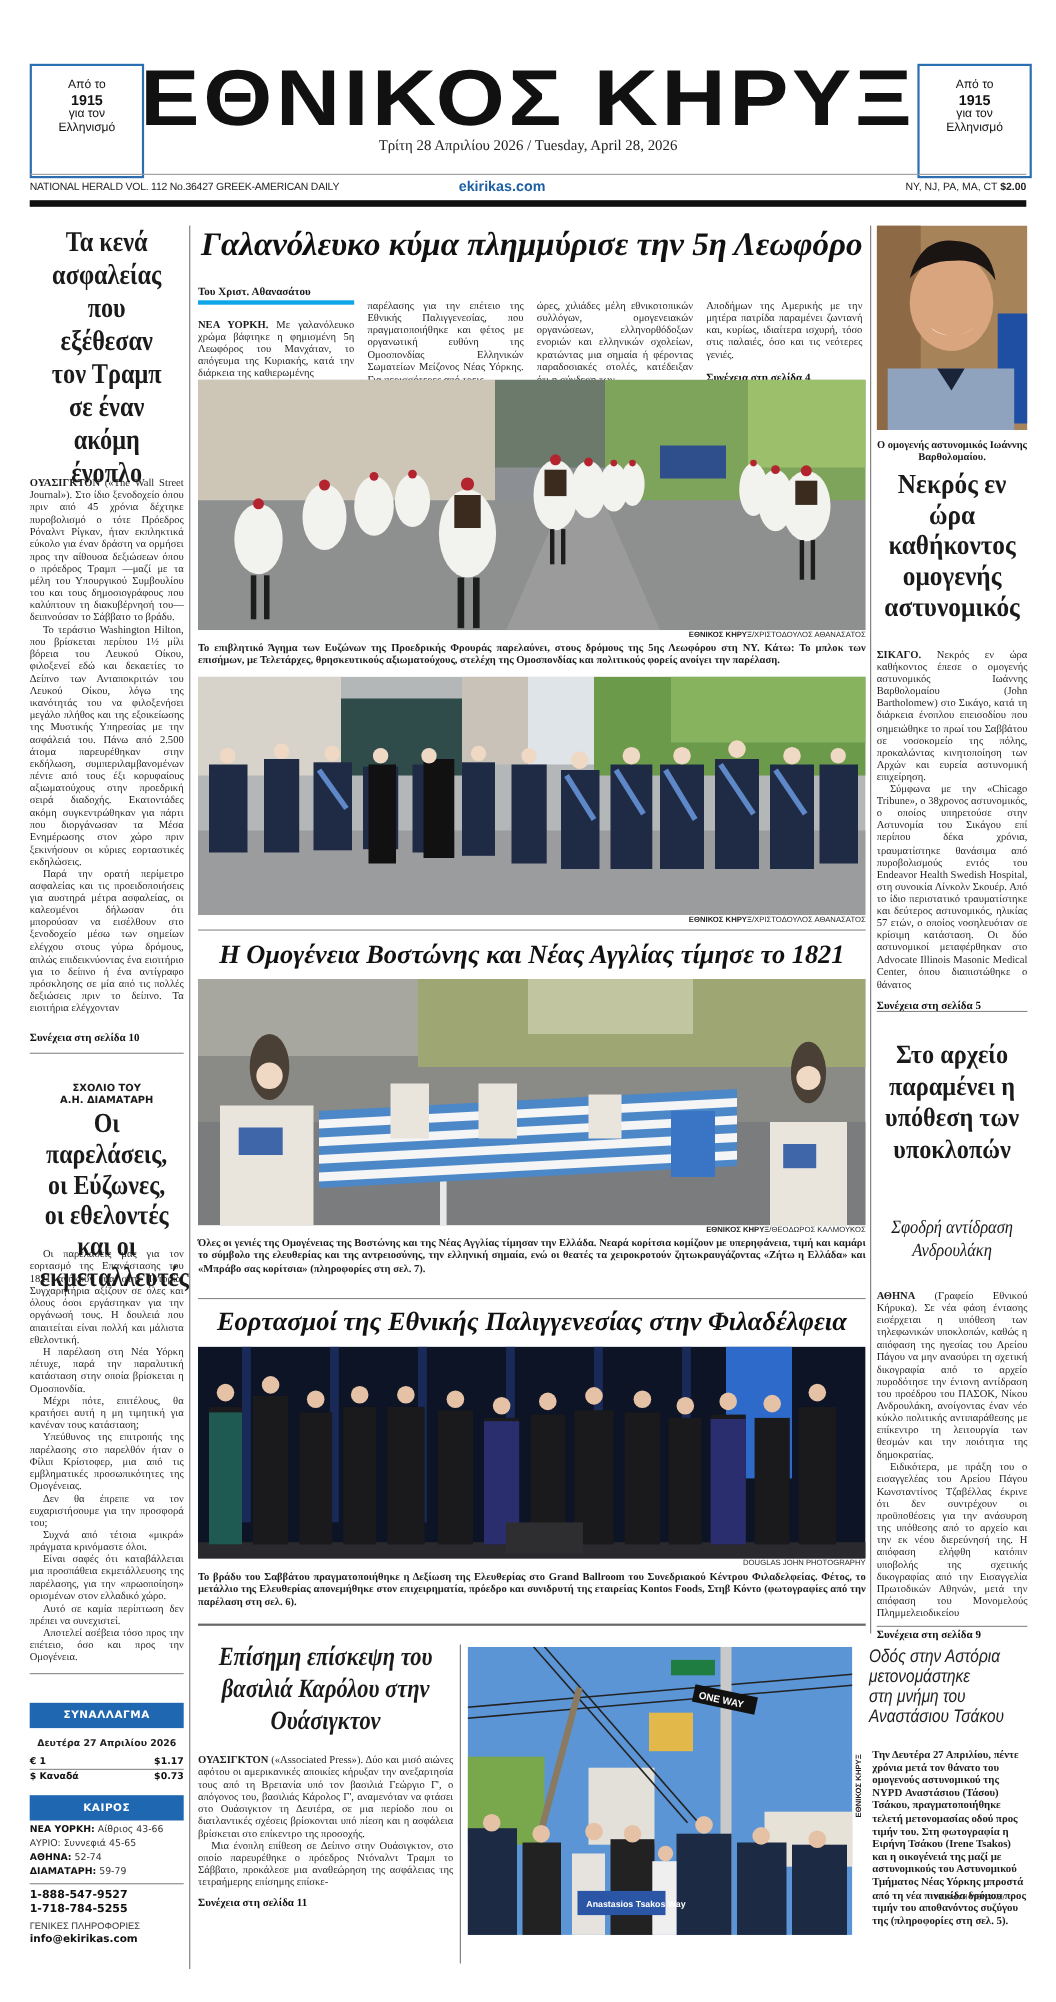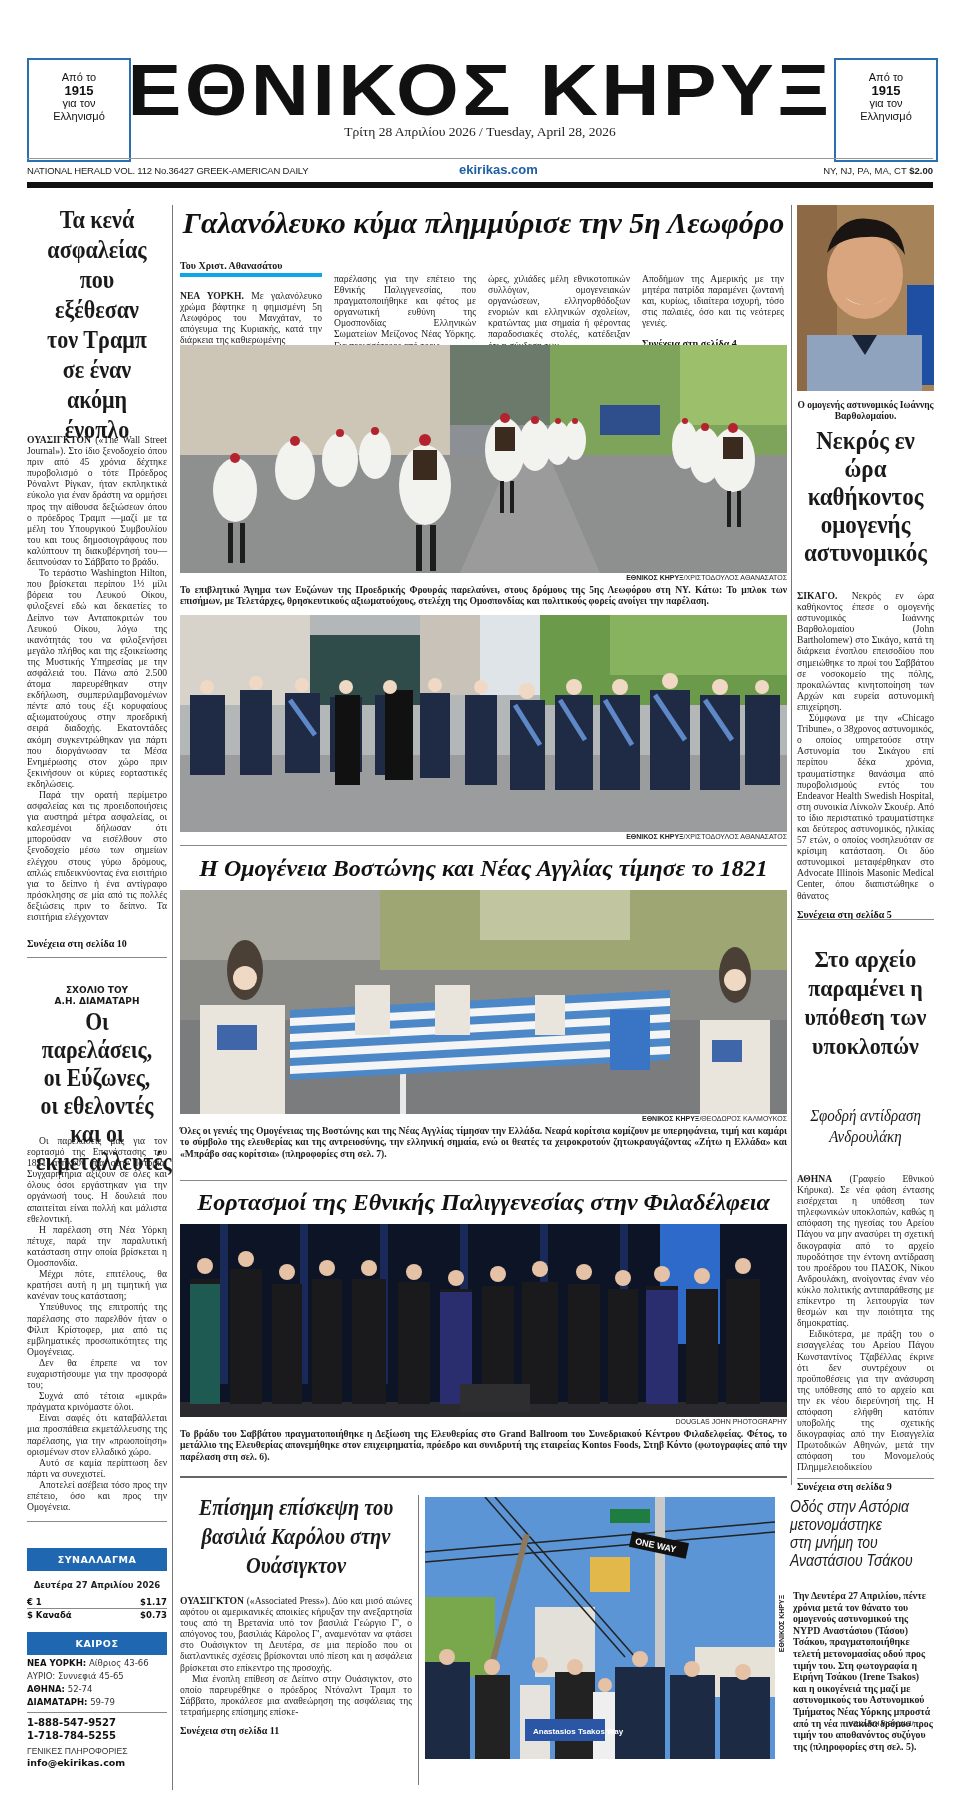--- a/index.html
+++ b/index.html
@@ -14,21 +14,21 @@
   .badge.right { left: 834px; }
   .logo { position: absolute; left: 160px; top: 52px; width: 640px; text-align: center;
           font-family: "Liberation Sans", sans-serif; font-weight: bold; font-size: 72px; line-height: 76px;
           letter-spacing: 3px; color: #111; transform: scaleX(1.12); transform-origin: center; }
   .dateline { position: absolute; left: 180px; top: 124px; width: 600px; text-align: center;
               font-family: "Liberation Serif", serif; font-size: 13.5px; color: #222; }
   .rule-thin { position: absolute; left: 27px; width: 906px; height: 1px; background: #999; }
   .infobar { position: absolute; left: 27px; top: 163px; width: 906px; height: 16px;
              font-family: "Liberation Sans", sans-serif; font-size: 9.5px; color: #222; }
   .infobar .l { position: absolute; left: 0; top: 2px; letter-spacing: -0.2px; }
-  .infobar .c { position: absolute; left: 432px; top: -1px; font-weight: bold; font-size: 13px; color: #1d5fa3; }
+  .infobar .c { position: absolute; left: 390px; top: -1px; font-weight: bold; font-size: 13px; color: #1d5fa3; }
   .infobar .r { position: absolute; right: 0; top: 2px; }
   .infobar .r b { font-weight: bold; }
   .rule-thick { position: absolute; left: 27px; top: 182px; width: 906px; height: 6px; background: #111; }
 
   
   .vrule { position: absolute; width: 1px; background: #777; }
   .hrule { position: absolute; height: 1px; background: #888; }
 
   .col-left { position: absolute; left: 27px; top: 205px; width: 140px; }
   .col-right { position: absolute; left: 797px; top: 205px; width: 137px; }
@@ -138,21 +138,21 @@
     </div>
     <h2 class="l-hl2">Οι παρελάσεις, οι Εύζωνες, οι εθελοντές και οι εκμεταλλευτές</h2>
     <div class="l-body2 body-text">
       <p>Οι παρελάσεις μας για τον εορτασμό της Επανάστασης του 1821 ανήκουν πια στην Ιστορία. Συγχαρητήρια αξίζουν σε όλες και όλους όσοι εργάστηκαν για την οργάνωσή τους. Η δουλειά που απαιτείται είναι πολλή και μάλιστα εθελοντική.</p>
       <p>Η παρέλαση στη Νέα Υόρκη πέτυχε, παρά την παραλυτική κατάσταση στην οποία βρίσκεται η Ομοσπονδία.</p>
       <p>Μέχρι πότε, επιτέλους, θα κρατήσει αυτή η μη τιμητική για κανέναν τους κατάσταση;</p>
       <p>Υπεύθυνος της επιτροπής της παρέλασης στο παρελθόν ήταν ο Φίλιπ Κρίστοφερ, μια από τις εμβληματικές προσωπικότητες της Ομογένειας.</p>
       <p>Δεν θα έπρεπε να τον ευχαριστήσουμε για την προσφορά του;</p>
       <p>Συχνά από τέτοια «μικρά» πράγματα κρινόμαστε όλοι.</p>
       <p>Είναι σαφές ότι καταβάλλεται μια προσπάθεια εκμετάλλευσης της παρέλασης, για την «πρωοποίηση» ορισμένων στον ελλαδικό χώρο.</p>
-      <p>Αυτό σε καμία περίπτωση δεν πάρτι να συνεχιστεί.</p>
+      <p>Αυτό σε καμία περίπτωση δεν πρέπει να συνεχιστεί.</p>
       <p>Αποτελεί ασέβεια τόσο προς την επέτειο, όσο και προς την Ομογένεια.</p>
     </div>
   </article>
   <div class="hrule" style="left:0; top:1316px; width:140px;"></div>
 
   <div class="widget-head" style="top:1343px">ΣΥΝΑΛΛΑΓΜΑ</div>
   <div class="fx-date">Δευτέρα 27 Απριλίου 2026</div>
   <div class="fx-row" style="top:1392px; border-bottom:1px solid #888; padding-bottom:1px;">
     <span>€ 1</span><span class="v">$1.17</span>
   </div>

